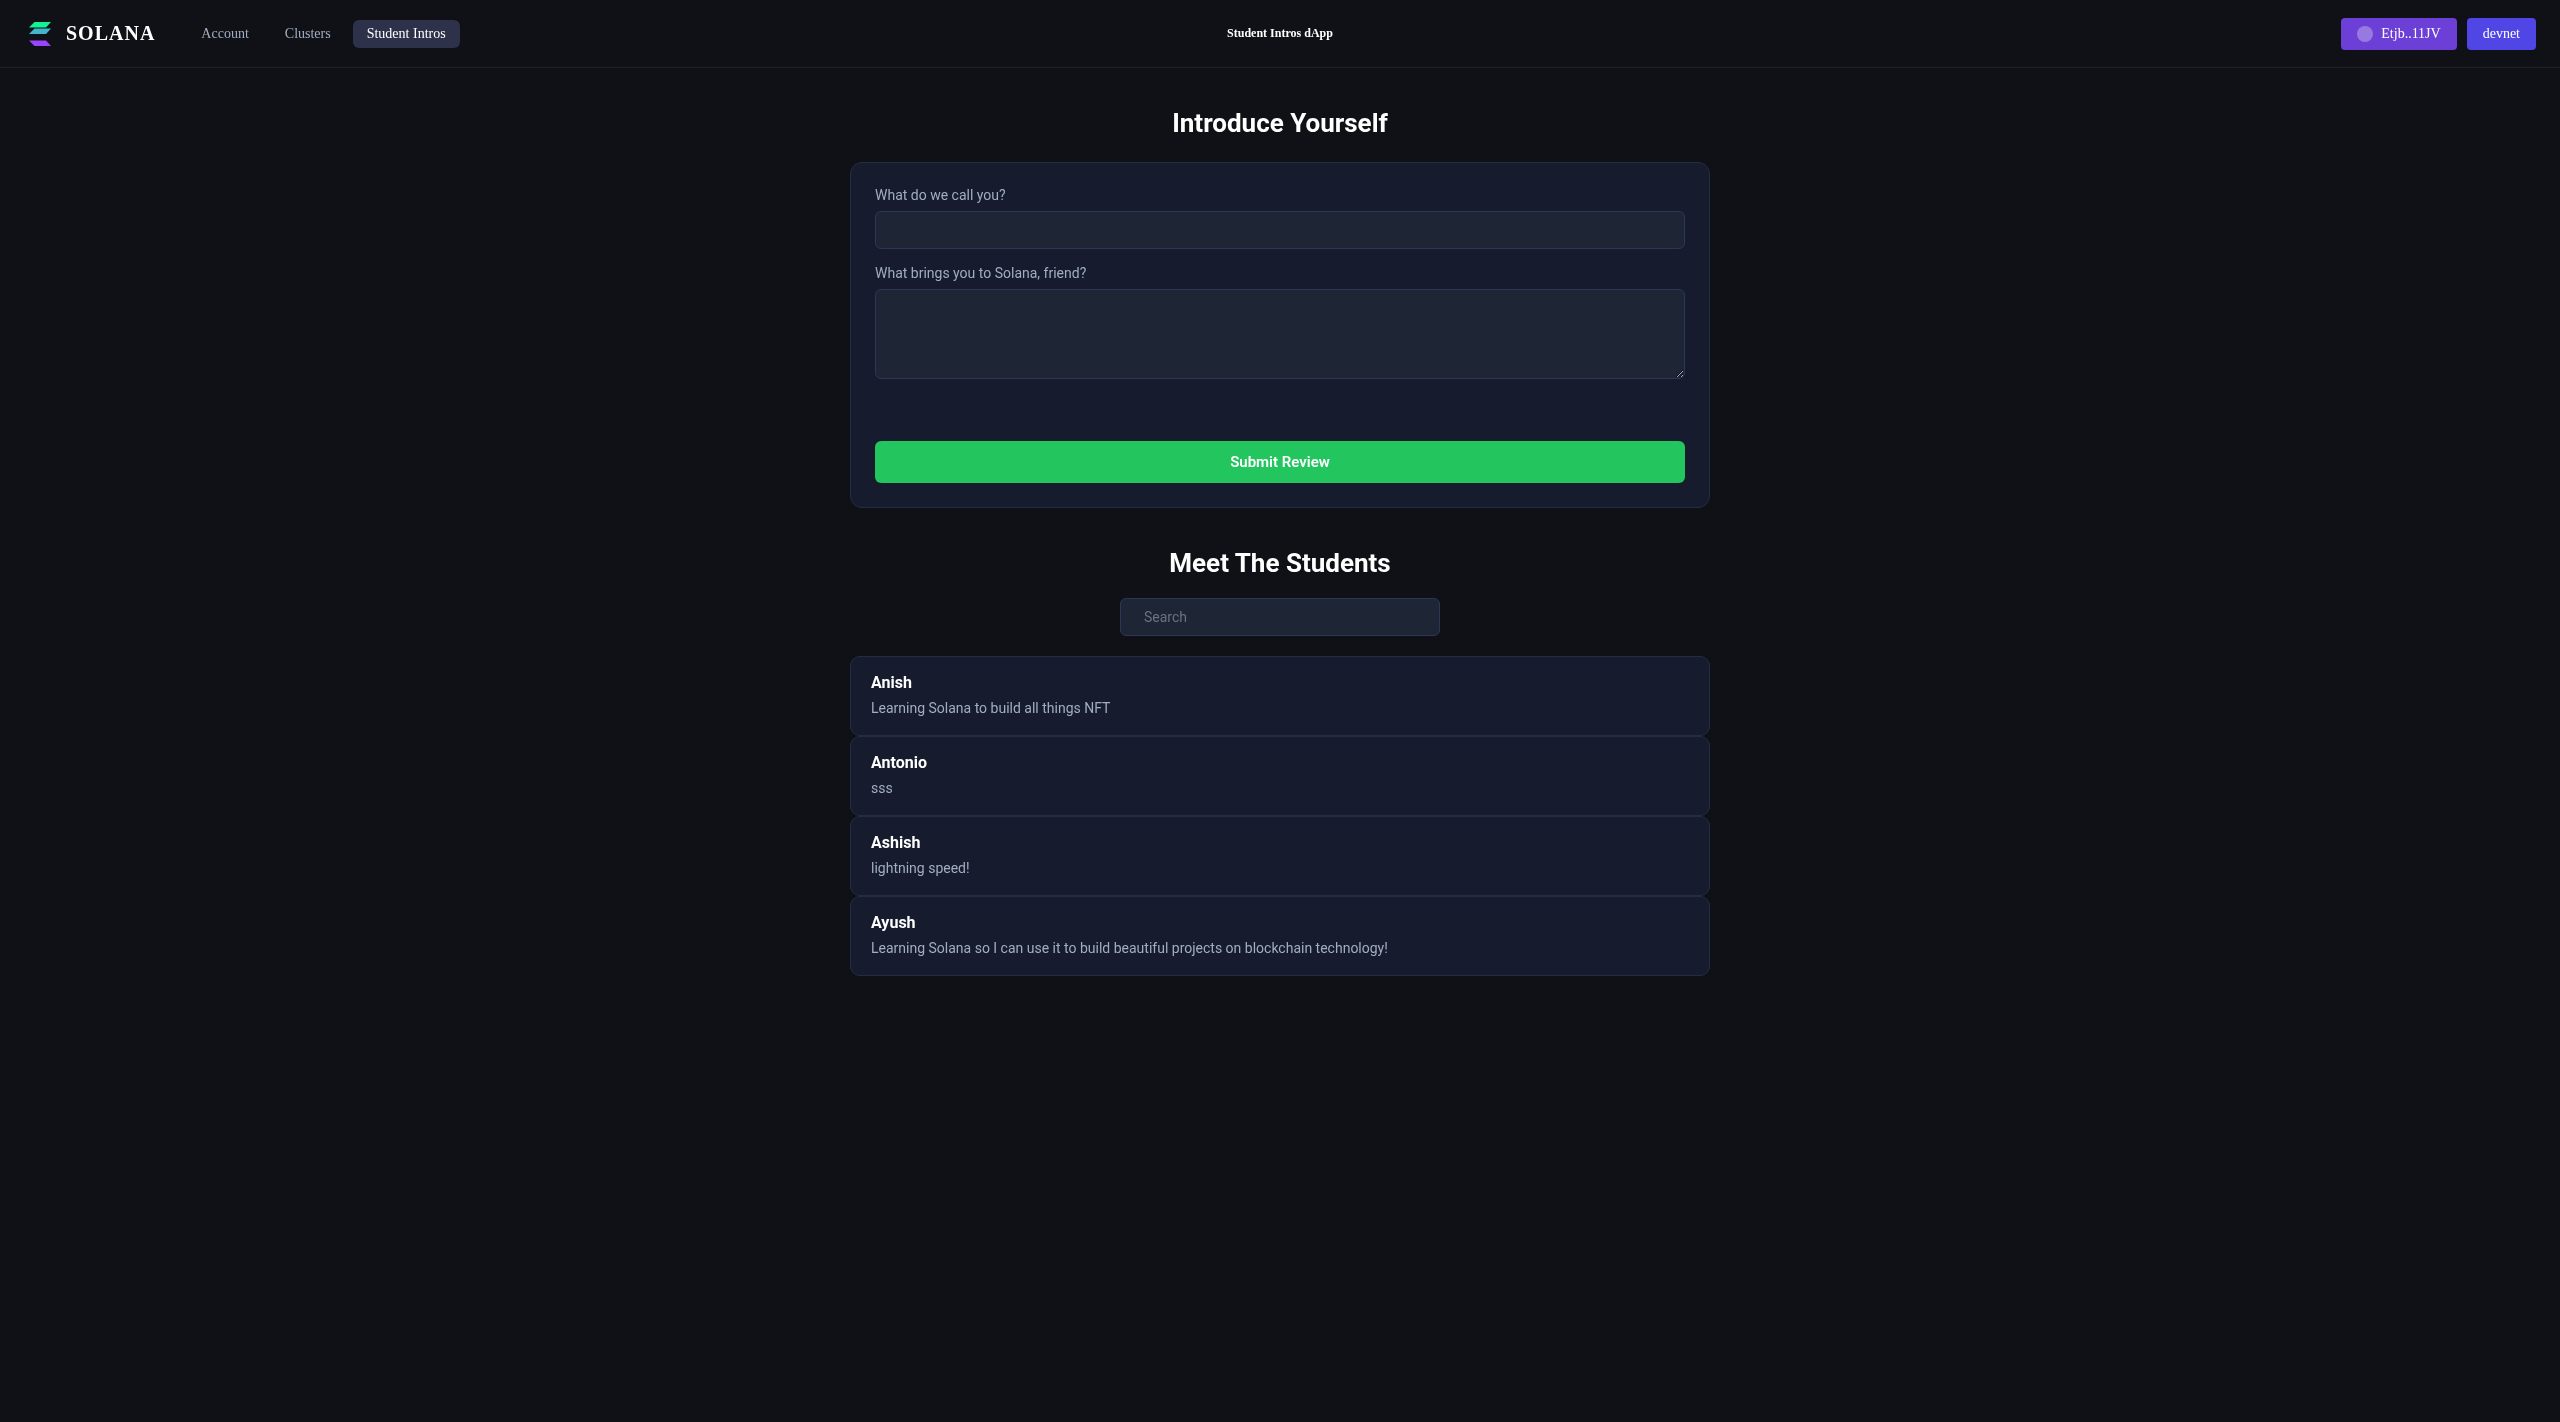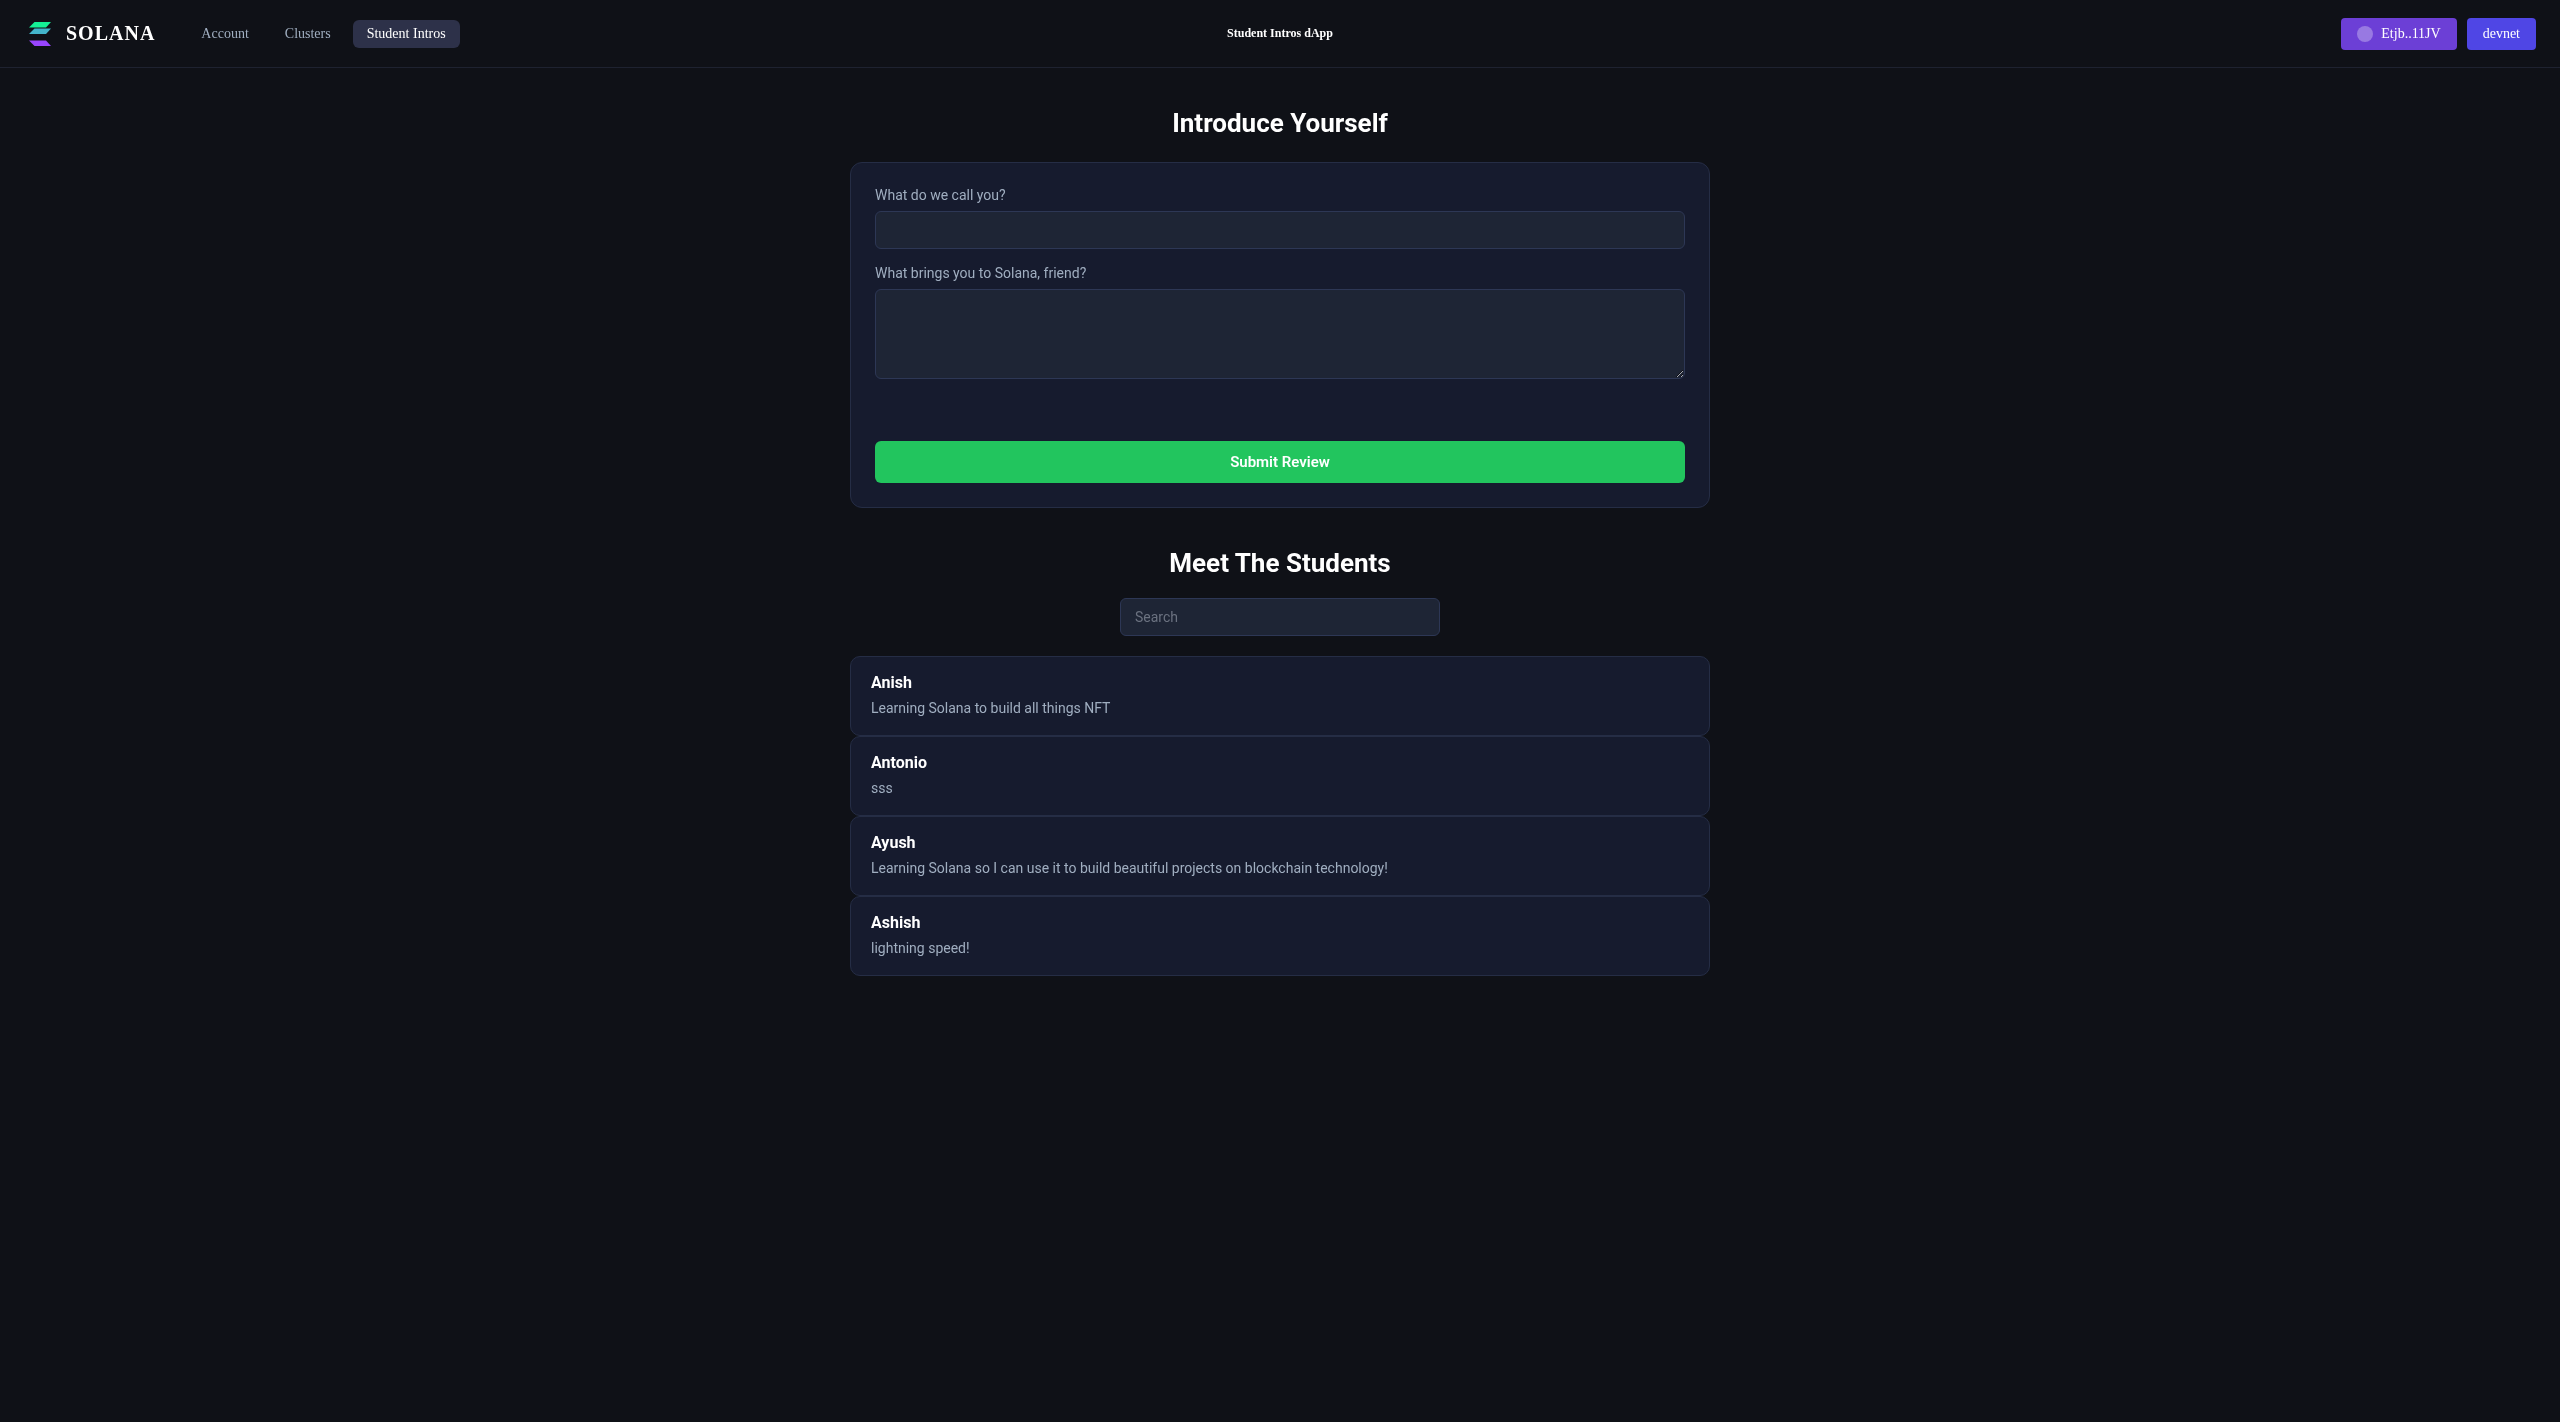--- a/index.html
+++ b/index.html
@@ -199,21 +199,21 @@
     }
 
     .search-input {
       width: 100%;
       max-width: 320px;
       display: block;
       margin: 0 auto 20px auto;
       background-color: #1e2535;
       border: 1px solid #2d3755;
       border-radius: 6px;
-      padding: 10px 14px;
+      padding: 10px 23px;
       color: #ffffff;
       font-size: 14px;
       font-family: inherit;
       outline: none;
     }
 
     .search-input::placeholder {
       color: #6b7280;
     }
 
@@ -298,22 +298,22 @@
 
   <div class="student-card">
         <div class="student-name">Anish</div>
         <div class="student-desc">Learning Solana to build all things NFT</div>
       </div>
       <div class="student-card">
         <div class="student-name">Antonio</div>
         <div class="student-desc">sss</div>
       </div>
       <div class="student-card">
+        <div class="student-name">Ashish</div>
+        <div class="student-desc">lightning speed!</div>
+      </div>
+      <div class="student-card">
         <div class="student-name">Ayush</div>
         <div class="student-desc">Learning Solana so I can use it to build beautiful projects on blockchain technology!</div>
       </div>
-      <div class="student-card">
-        <div class="student-name">Ashish</div>
-        <div class="student-desc">lightning speed!</div>
-      </div>
     </div>
 
 </main>
 
 </body></html>

